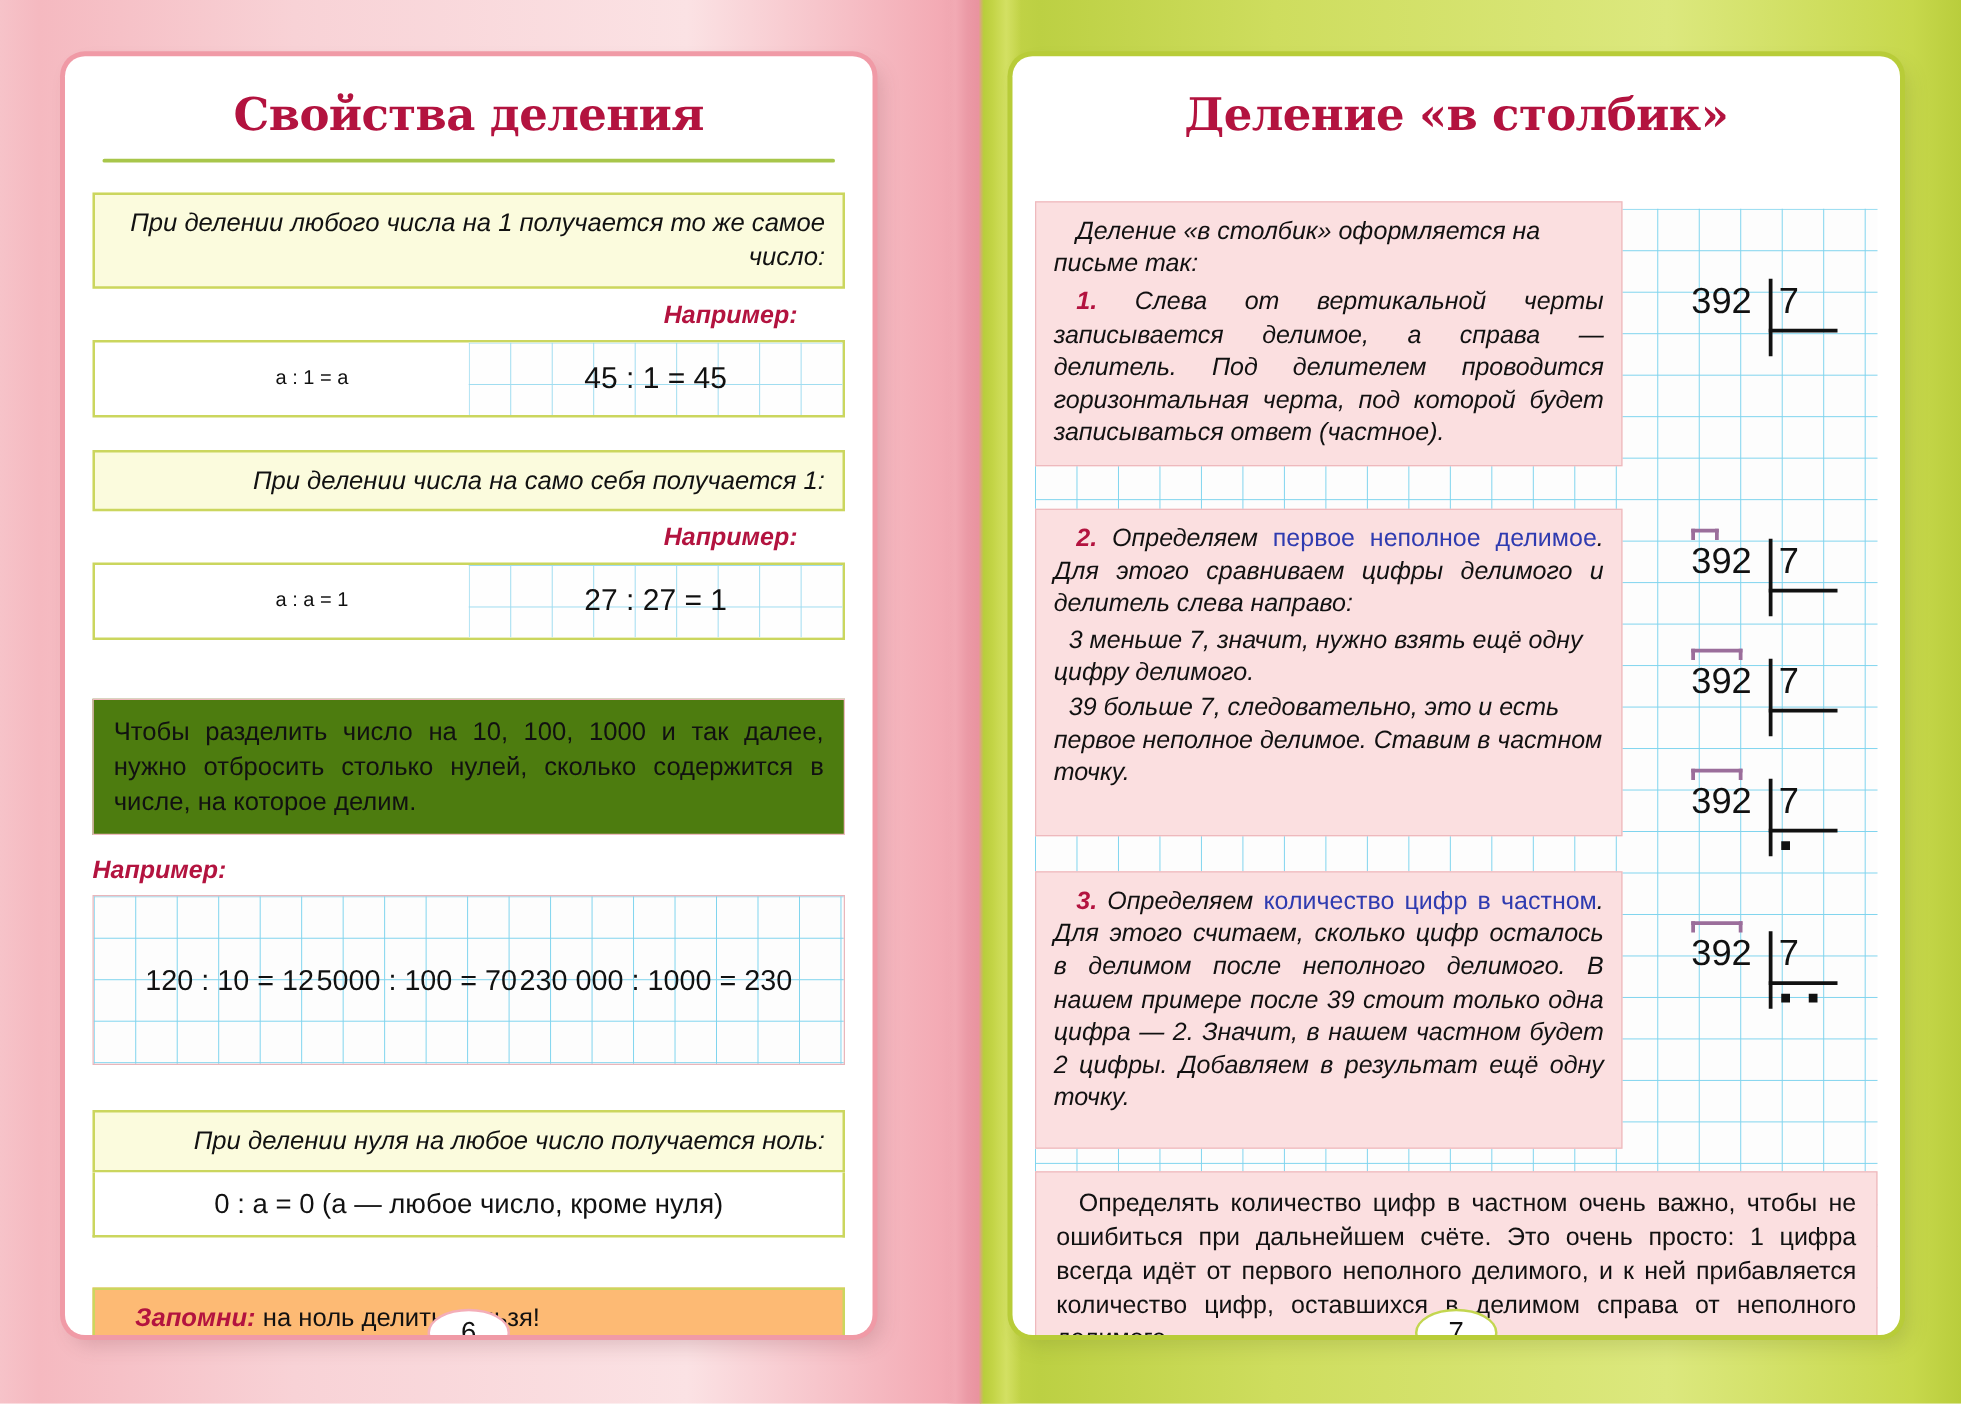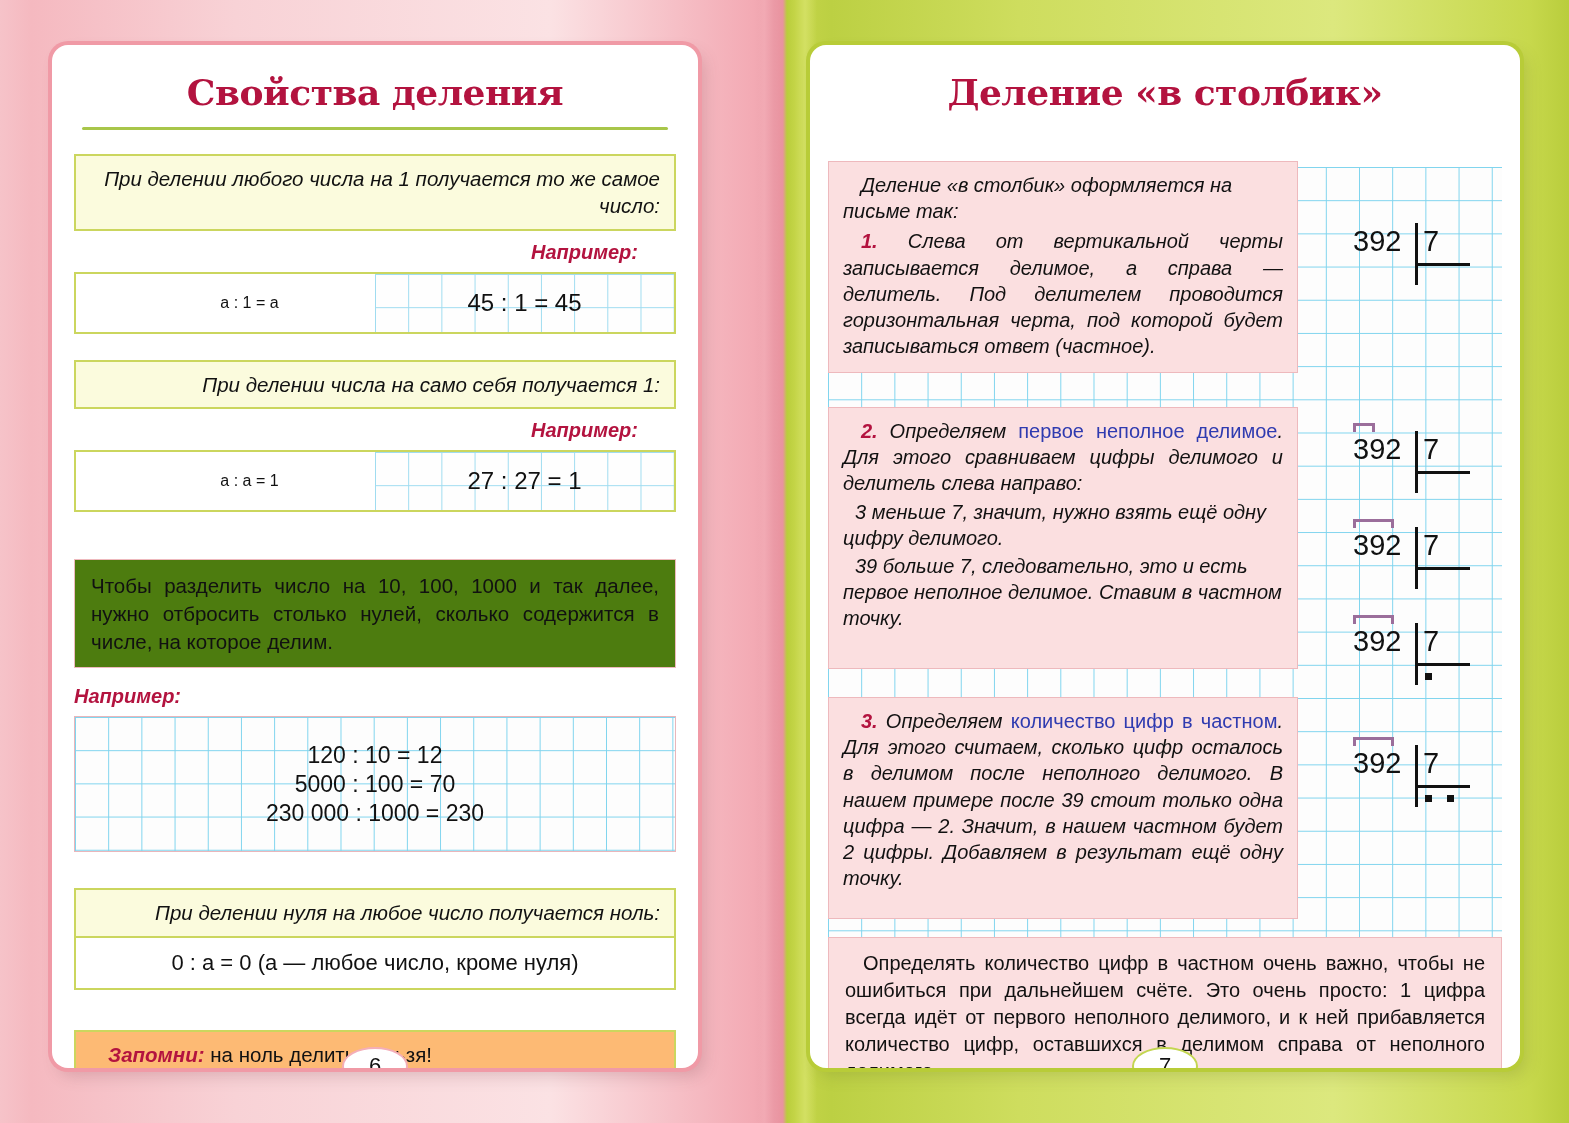--- a/index.html
+++ b/index.html
@@ -81,21 +81,21 @@
     display:flex;align-items:center;justify-content:center;font-size:16px;color:#111;padding-left:24px;}
   .fbox .f-r{position:absolute;right:0;top:0;bottom:0;width:50%;
     display:flex;align-items:center;justify-content:center;font-size:24px;color:#111;}
   .pbox{
     background:#4d7c0f;border:1px solid #eeb9bd;margin:17px 22px;padding:12px 16px;
     box-sizing:border-box;font-size:20.5px;color:#111;line-height:1.36;text-align:justify;
   }
   .gridpanel{
     position:relative;margin:0 22px;border:1px solid #e9b6bb;height:136px;box-sizing:border-box;overflow:hidden;
   }
-  .gridpanel .lines{position:absolute;inset:0;display:flex;flex-direction:column;
+  .gridpanel .lines{position:absolute;inset:0;display:flex;flex-direction:row;
     align-items:center;justify-content:center;gap:2px;font-size:23px;color:#111;}
   .wbox{
     background:#ffffff;border:2px solid #cbd65e;border-top:none;margin:0 22px;
     padding:12px 10px;box-sizing:border-box;text-align:center;font-size:22px;color:#111;
   }
   .note{
     background:#fdba74;border:2px solid #cbd65e;margin:0 22px;padding:11px 32px;
     box-sizing:border-box;font-size:20.5px;color:#111;
   }
   .note b{color:#b3133f;font-style:italic;}

